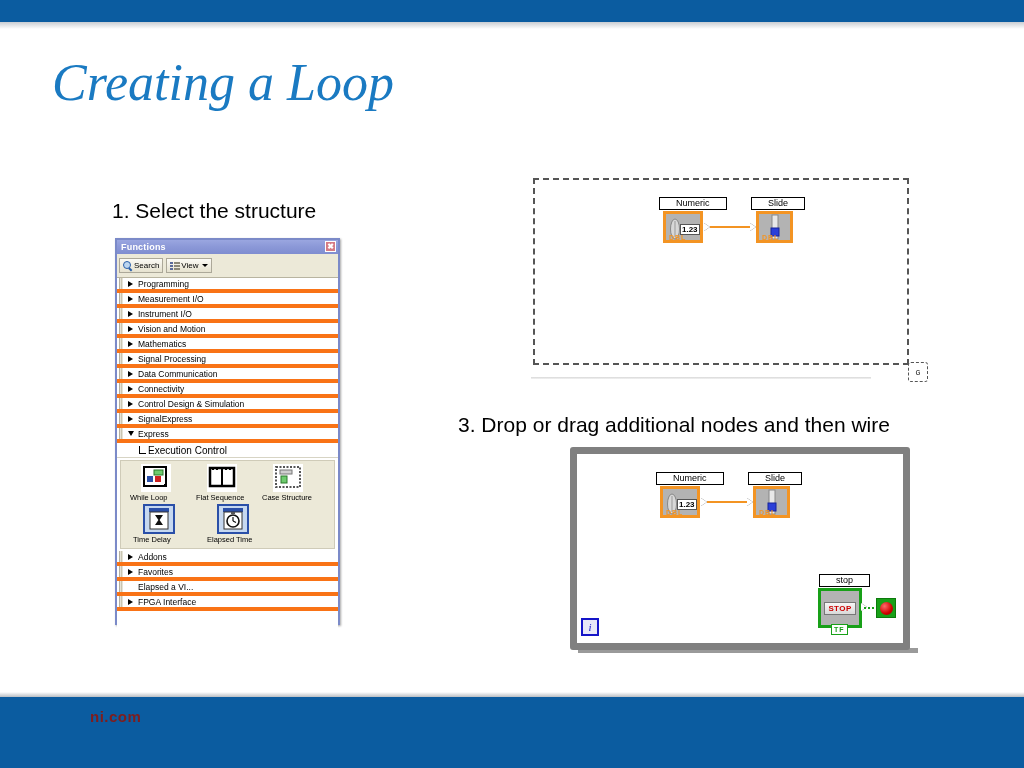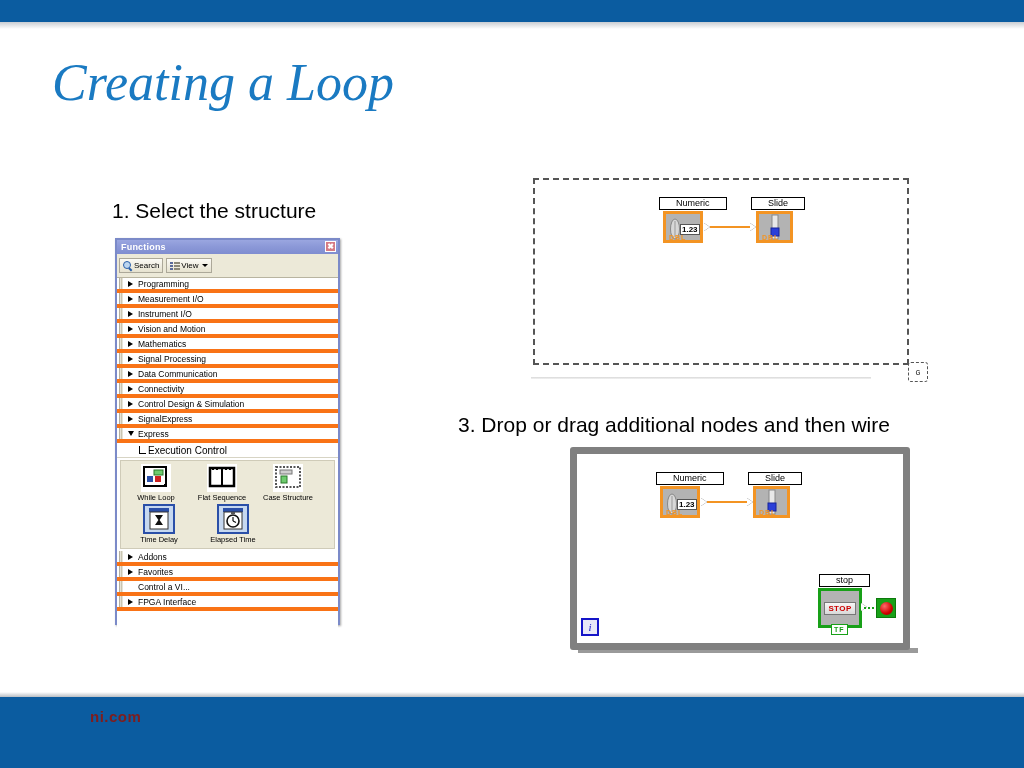--- a/index.html
+++ b/index.html
@@ -224,21 +224,21 @@
   }
   .icon-row {
     display: flex;
     justify-content: flex-start;
     gap: 14px;
     padding-left: 7px;
   }
   .icon-row.r2 { padding-left: 10px; gap: 22px; margin-top: 2px; }
   .icon-cell {
     width: 52px;
-    text-align: center;
+    text-align: left;
     cursor: pointer;
   }
   .icon-box {
     width: 30px; height: 28px;
     margin: 0 auto;
     background: #ffffff;
     display: flex; align-items: center; justify-content: center;
   }
   .icon-box.sel {
     border: 2px solid #2a4fa8;
@@ -620,21 +620,21 @@
       <div class="pal-row">
         <span class="pal-grip"></span>
         <span class="pal-arrow">
             <i class="tri-r"></i>
           </span>
         <span class="pal-label">Favorites</span>
       </div>
       <div class="pal-row">
         <span class="pal-grip"></span>
         <span class="pal-arrow"></span>
-        <span class="pal-label">Control a VI...</span>
+        <span class="pal-label">Elapsed a VI...</span>
       </div>
       <div class="pal-row">
         <span class="pal-grip"></span>
         <span class="pal-arrow">
             <i class="tri-r"></i>
           </span>
         <span class="pal-label">FPGA Interface</span>
       </div>
 
     </div>

